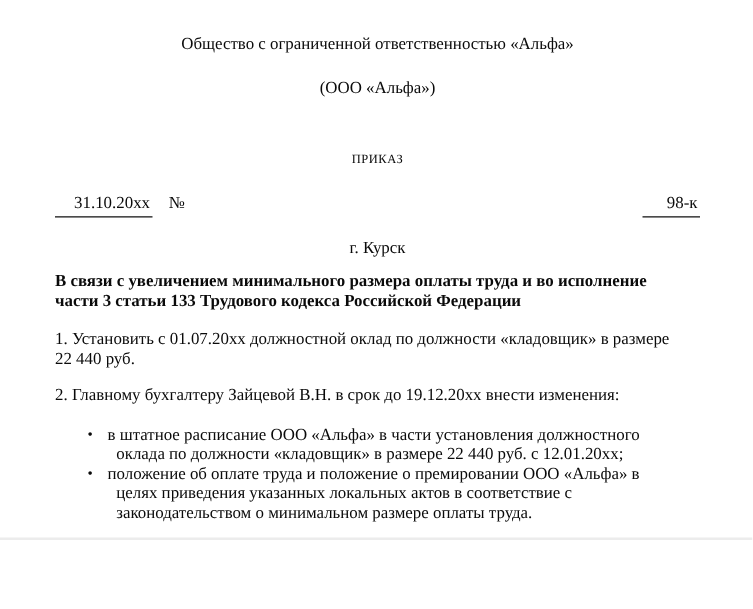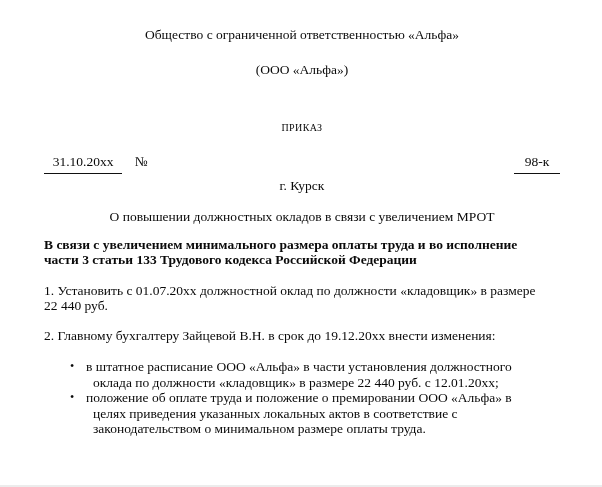--- a/index.html
+++ b/index.html
@@ -1,20 +1,20 @@
 <!DOCTYPE html>
 <html><head>
 <meta charset="utf-8">
 <style>
   * { margin: 0; padding: 0; box-sizing: border-box; }
   html, body { background: #ffffff; }
   .page {
     position: relative;
     width: 602px;
-    height: 487px;
+    height: 432px;
     background: #ffffff;
     color: #0a0a0a;
     font-family: "Liberation Serif", "DejaVu Serif", serif;
     font-size: 13.5px;
     line-height: 15.5px;
     padding: 8px 42px 0 44px;
     overflow: hidden;
     border-bottom: 2px solid #ececec;
   }
   .org-header {
@@ -34,27 +34,27 @@
     align-items: flex-start;
     margin-top: 19px;
   }
   .date-group {
     display: flex;
     align-items: flex-start;
     gap: 13px;
   }
   .field-cell {
     border-bottom: 1.4px solid #111111;
-    text-align: center;
+    text-align: right;
     padding: 0 2px 3px 2px;
   }
   .date-cell { min-width: 78px; }
   .number-cell { min-width: 46px; }
   .centered-line { text-align: center; }
-  .place-line { margin-top: 4px; }
+  .place-line { margin-top: 16px; }
   .subject-line { margin-top: 16px; }
   .preamble {
     margin-top: 12px;
     white-space: pre-line;
     font-weight: bold;
   }
   .resolution-word { margin-top: 16px; }
   .order-item { white-space: pre-line; }
   .item-1 { margin-top: 15px; }
   .item-2 { margin-top: 14px; }
@@ -94,21 +94,20 @@
   <div class="date-row">
     <div class="date-group">
       <span class="field-cell date-cell">31.10.20хх</span>
       <span>№</span>
     </div>
     <span class="field-cell number-cell">98-к</span>
   </div>
 
   <div class="centered-line place-line">г. Курск</div>
 
-  <div class="centered-line subject-line">О повышении должностных окладов в связи с увеличением МРОТ</div>
 
   <div class="preamble">В связи с увеличением минимального размера оплаты труда и во исполнение
 части 3 статьи 133 Трудового кодекса Российской Федерации</div>
 
 
   <div class="order-item item-1">1. Установить с 01.07.20хх должностной оклад по должности «кладовщик» в размере
 22 440 руб.</div>
 
   <div class="order-item item-2">2. Главному бухгалтеру Зайцевой В.Н. в срок до 19.12.20хх внести изменения:</div>
 

